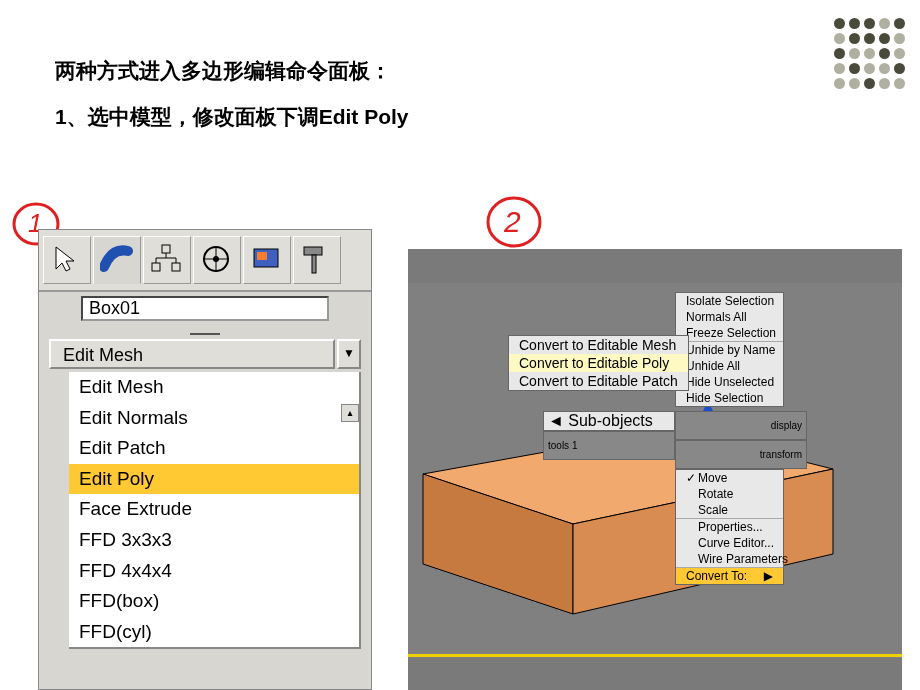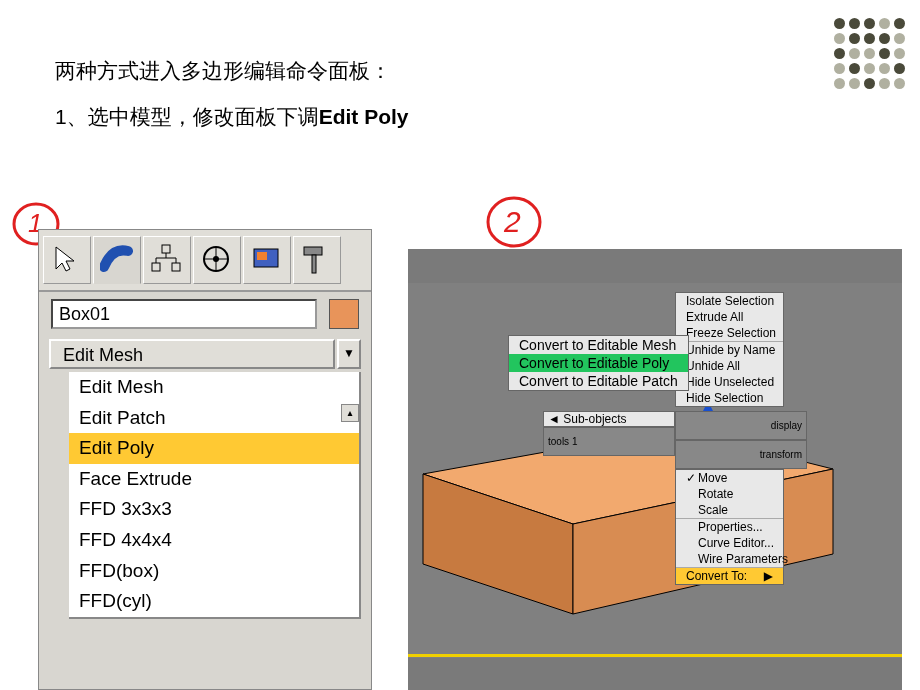--- a/index.html
+++ b/index.html
@@ -27,21 +27,21 @@
       background: #b0b0a0;
     }
     .decoration .dot.dark { background: #4a4a3a; }
     .text-block {
       position: absolute;
       top: 48px;
       left: 55px;
       font-size: 21px;
       line-height: 2.2;
       color: #000;
-      font-weight: 400;
+      font-weight: 700;
     }
     .circle-svg { position: absolute; }
 
     
     .panel1 {
       position: absolute;
       top: 229px;
       left: 38px;
       width: 334px;
       height: 461px;
@@ -68,23 +68,24 @@
       align-items: center;
       justify-content: center;
     }
     .panel1 .tab.active {
       background: #d8d6d0;
       border-bottom: 1px solid #d8d6d0;
     }
     .panel1 .name-row {
       display: flex;
       align-items: center;
-      padding: 4px 12px;
+      padding: 4px 18px;
       height: 44px;
       gap: 12px;
+      flex-direction: column;
     }
     .panel1 .name-input {
       flex: 1;
       height: 30px;
       font-size: 18px;
       padding: 0 6px;
       border: 2px inset #999;
       background: #fff;
       font-family: Arial;
     }
@@ -211,34 +212,34 @@
       border: 1px solid #666;
       color: #000;
     }
     .sub-objects-row {
       display: flex;
     }
     .sub-objects-row .so {
       background: #e8e8e8;
       border: 1px solid #666;
       padding: 0 4px;
-      font-size: 12px;
+      font-size: 16px;
       flex: 1;
     }
     .submenu {
       position: absolute;
       top: 335px;
       left: 508px;
       background: #e8e8e8;
       border: 1px solid #666;
       font-family: Tahoma, Arial;
       font-size: 14px;
     }
     .submenu .mitem { padding: 1px 10px; white-space: nowrap; }
-    .submenu .mitem.sel { background: #22c55e; }
+    .submenu .mitem.sel { background: #fef9c3; }
     .gizmo { position: absolute; top: 150px; left: 280px; }
   </style>
 </head>
 <body>
 
 <div class="decoration">
   <div class="dot dark"></div>
     <div class="dot dark"></div>
     <div class="dot dark"></div>
     <div class="dot"></div>
@@ -329,20 +330,21 @@
     <input class="name-input" value="Box01" style="">
     <div class="color-swatch"></div>
   </div>
   <div class="modifier-row">
     <div class="modifier-select">Edit Mesh</div>
     <div class="dropbtn">▼</div>
   </div>
   <div class="scrollarrow">▴</div>
   <div class="list">
     <div class="item">Edit Mesh</div>
+    <div class="item">Edit Normals</div>
     <div class="item">Edit Patch</div>
     <div class="item selected">Edit Poly</div>
     <div class="item">Face Extrude</div>
     <div class="item">FFD 3x3x3</div>
     <div class="item">FFD 4x4x4</div>
     <div class="item">FFD(box)</div>
     <div class="item">FFD(cyl)</div>
   </div>
 </div>
 
@@ -362,21 +364,21 @@
     <polygon points="70,40 60,35 62,46" fill="#d01818"></polygon>
     <text x="72" y="40" font-size="11" fill="#d01818">x</text>
     <line x1="20" y1="50" x2="20" y2="8" stroke="#1850d0" stroke-width="2"></line>
     <polygon points="20,2 15,12 25,12" fill="#1850d0"></polygon>
   </svg>
 
   <div class="quad-menu">
     <div style="position:absolute; left:132px; top:0; width:132px;">
       <div class="section group-a">
         <div class="mitem">Isolate Selection</div>
-        <div class="mitem">Extrude All</div>
+        <div class="mitem">Normals All</div>
         <div class="mitem">Freeze Selection</div>
         <div class="mitem" style="border-top:1px solid #aaa;">Unhide by Name</div>
         <div class="mitem">Unhide All</div>
         <div class="mitem">Hide Unselected</div>
         <div class="mitem">Hide Selection</div>
       </div>
     </div>
 
     <div style="position:absolute; left:0; top:119px; width:132px;">
       <div class="sub-objects-row">

